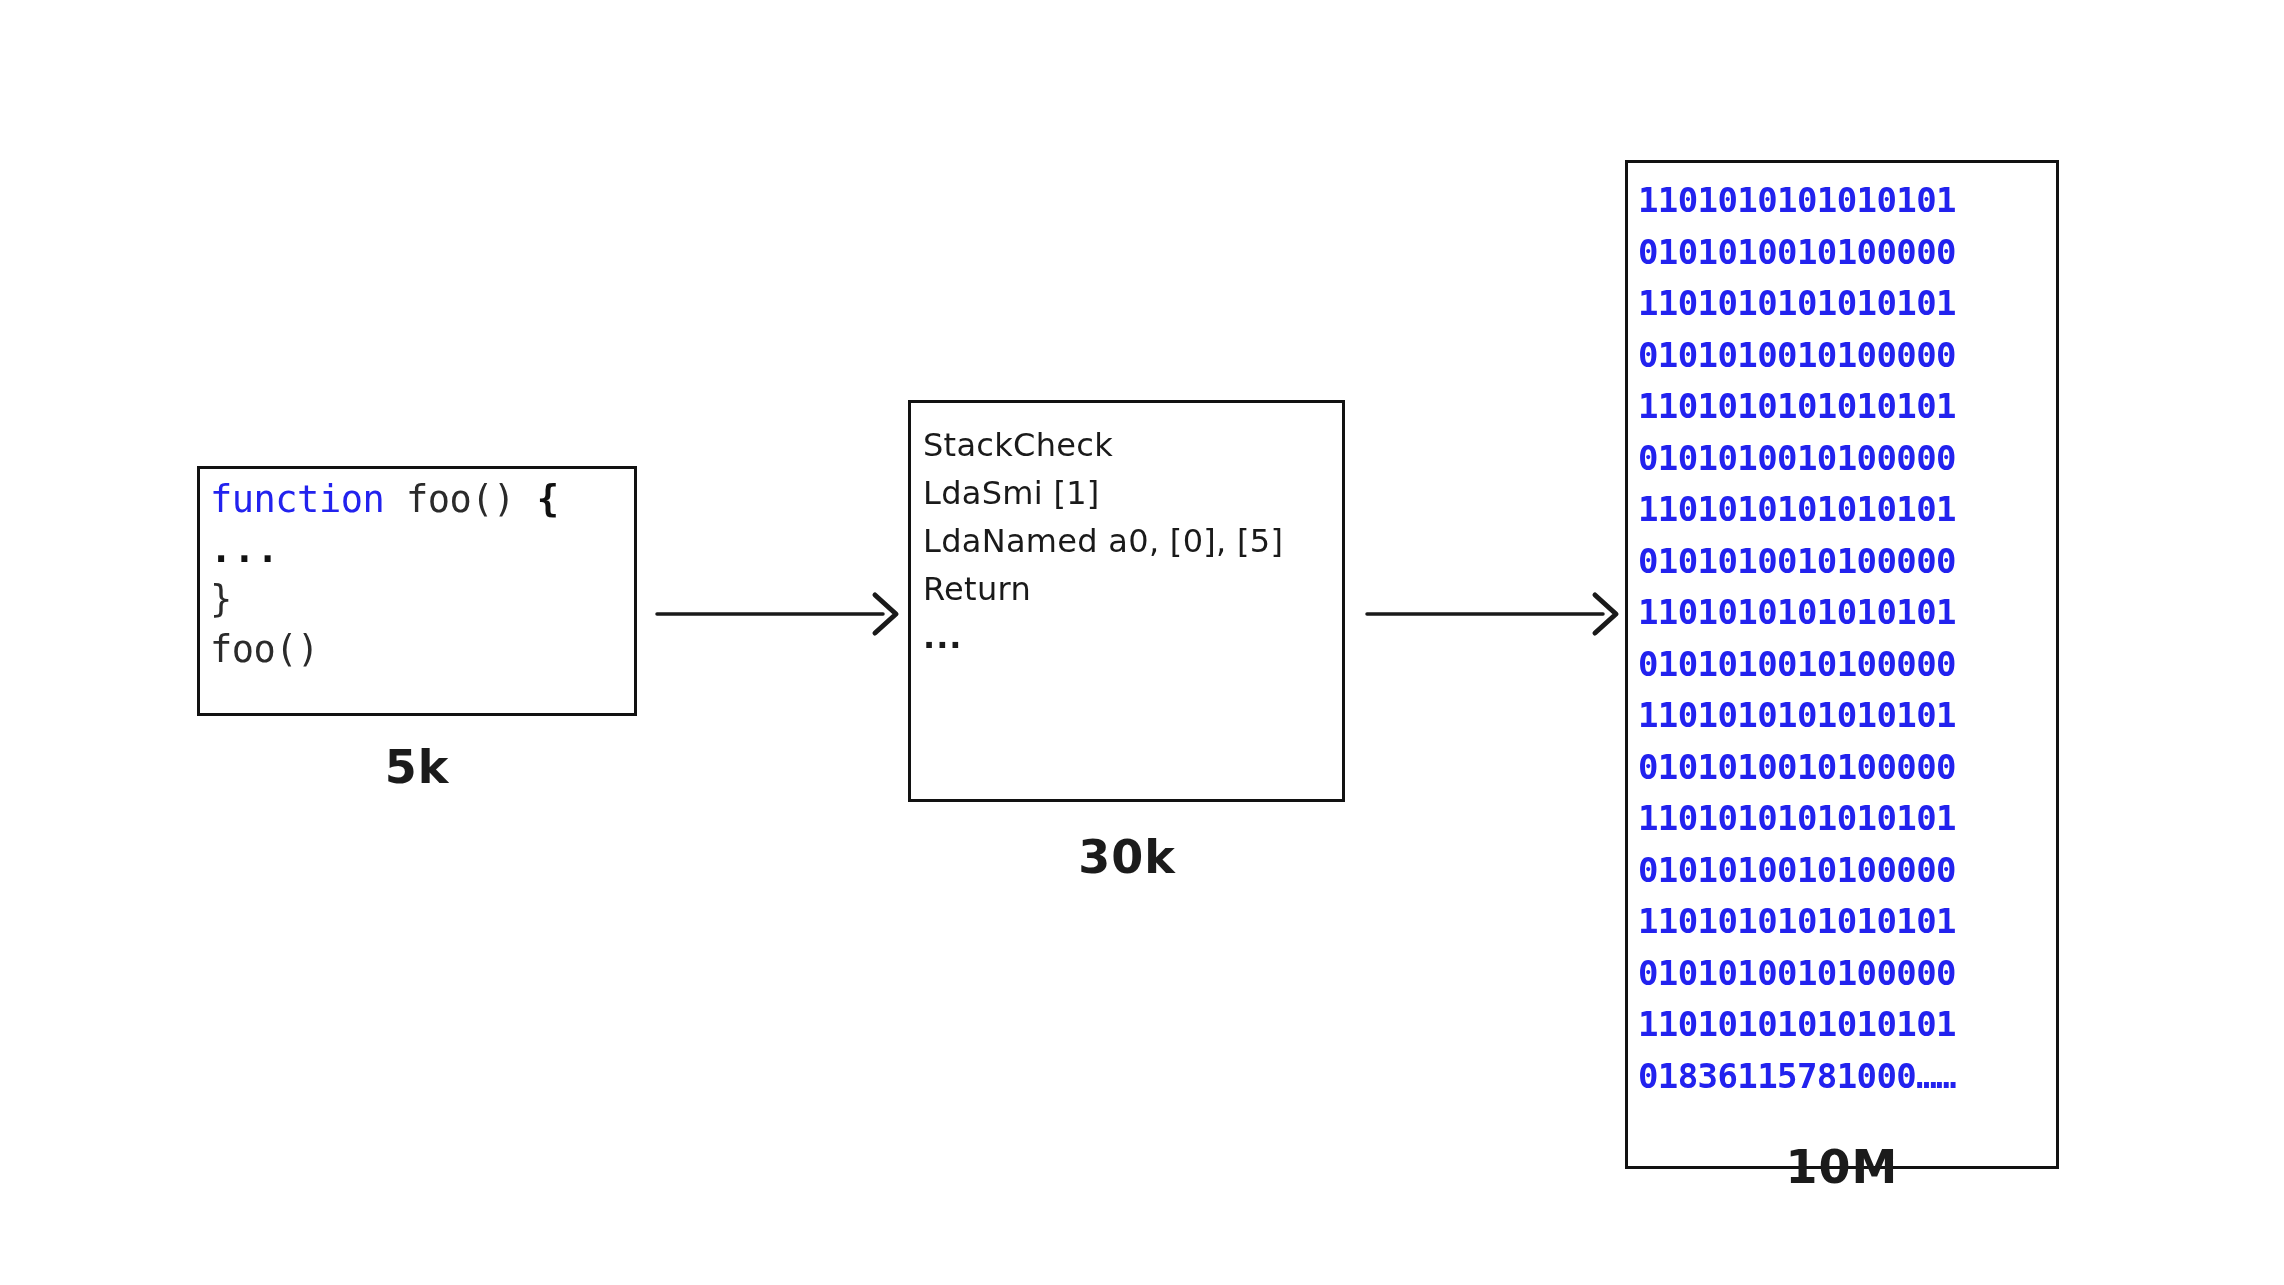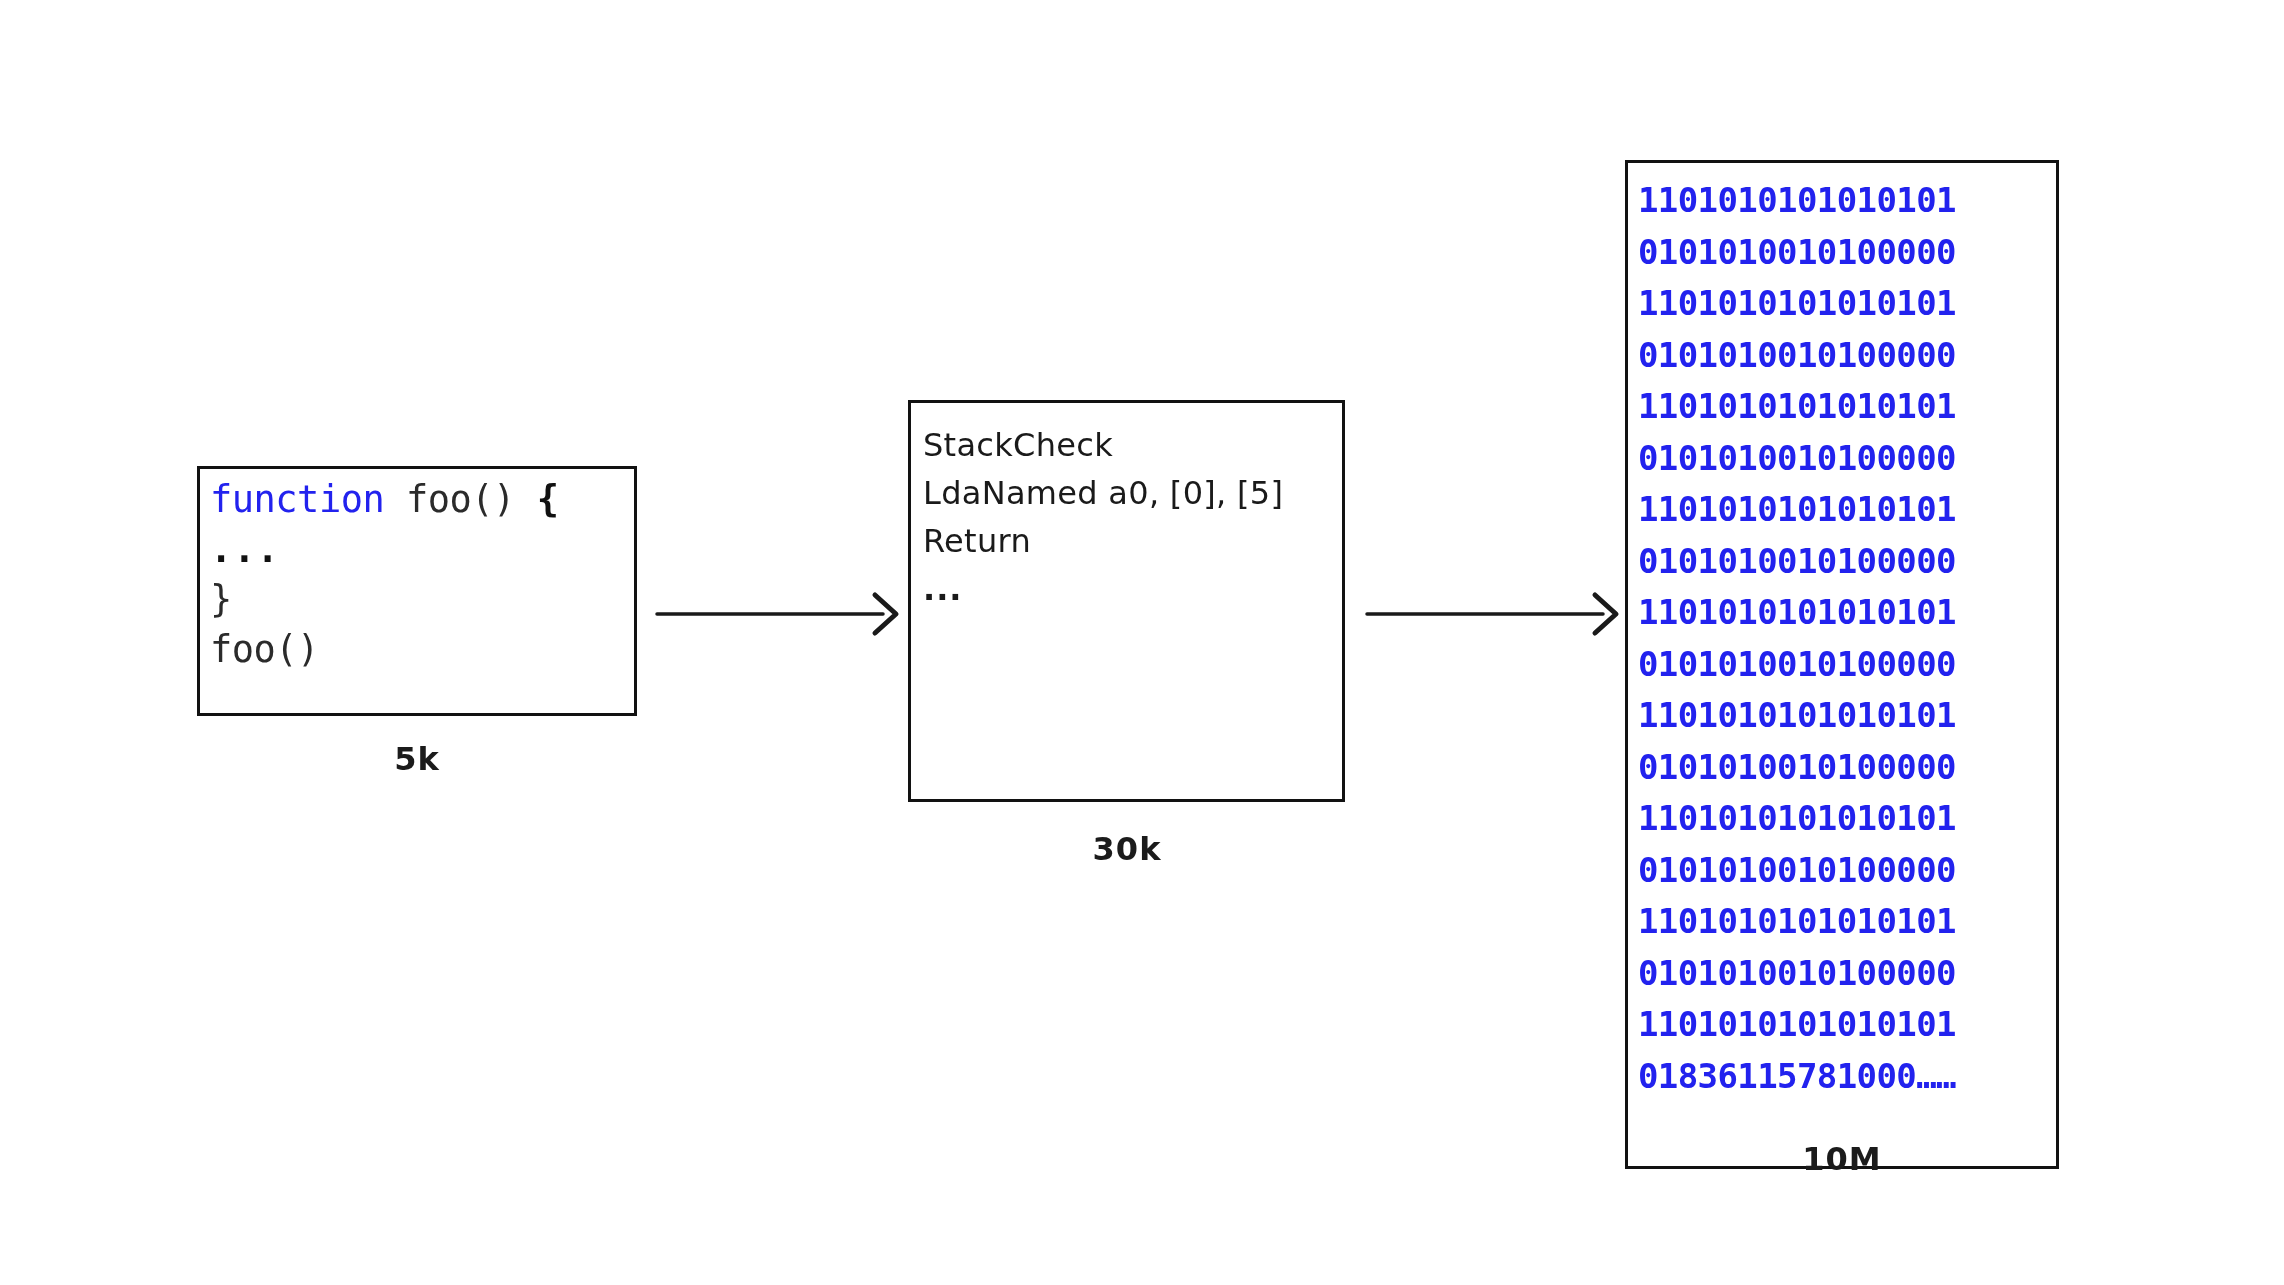--- a/index.html
+++ b/index.html
@@ -98,21 +98,21 @@
     font-weight: 700;
     white-space: pre;
     letter-spacing: -0.6px;
   }
 
   
   .size-label {
     position: absolute;
     font-family: "DejaVu Sans", sans-serif;
     font-weight: 700;
-    font-size: 32px;
+    font-size: 46px;
     color: #1b1b1b;
     letter-spacing: 1px;
     text-align: center;
   }
   #label-source { left: 297px; top: 740px; width: 240px; }
   #label-bytecode { left: 1007px; top: 830px; width: 240px; }
   #label-binary { left: 1722px; top: 1140px; width: 240px; }
 
   
   .arrow {
@@ -138,20 +138,21 @@
 
   <div class="arrow" id="arrow-1">
     <svg width="245" height="60" viewBox="0 0 245 60" xmlns="http://www.w3.org/2000/svg">
       <line x1="2" y1="29" x2="228" y2="29" stroke="#1a1a1a" stroke-width="3.5" stroke-linecap="round"></line>
       <polyline points="220,10 241,29 220,48" fill="none" stroke="#1a1a1a" stroke-width="5" stroke-linecap="round" stroke-linejoin="round"></polyline>
     </svg>
   </div>
 
   <div class="box" id="bytecode-box">
     <div class="bytecode-line">StackCheck</div>
+    <div class="bytecode-line">LdaSmi [1]</div>
     <div class="bytecode-line">LdaNamed a0, [0], [5]</div>
     <div class="bytecode-line">Return</div>
     <div class="bytecode-ellipsis">...</div>
   </div>
 
   <div class="size-label" id="label-bytecode">30k</div>
 
   <div class="arrow" id="arrow-2">
     <svg width="255" height="60" viewBox="0 0 255 60" xmlns="http://www.w3.org/2000/svg">
       <line x1="2" y1="29" x2="238" y2="29" stroke="#1a1a1a" stroke-width="3.5" stroke-linecap="round"></line>

